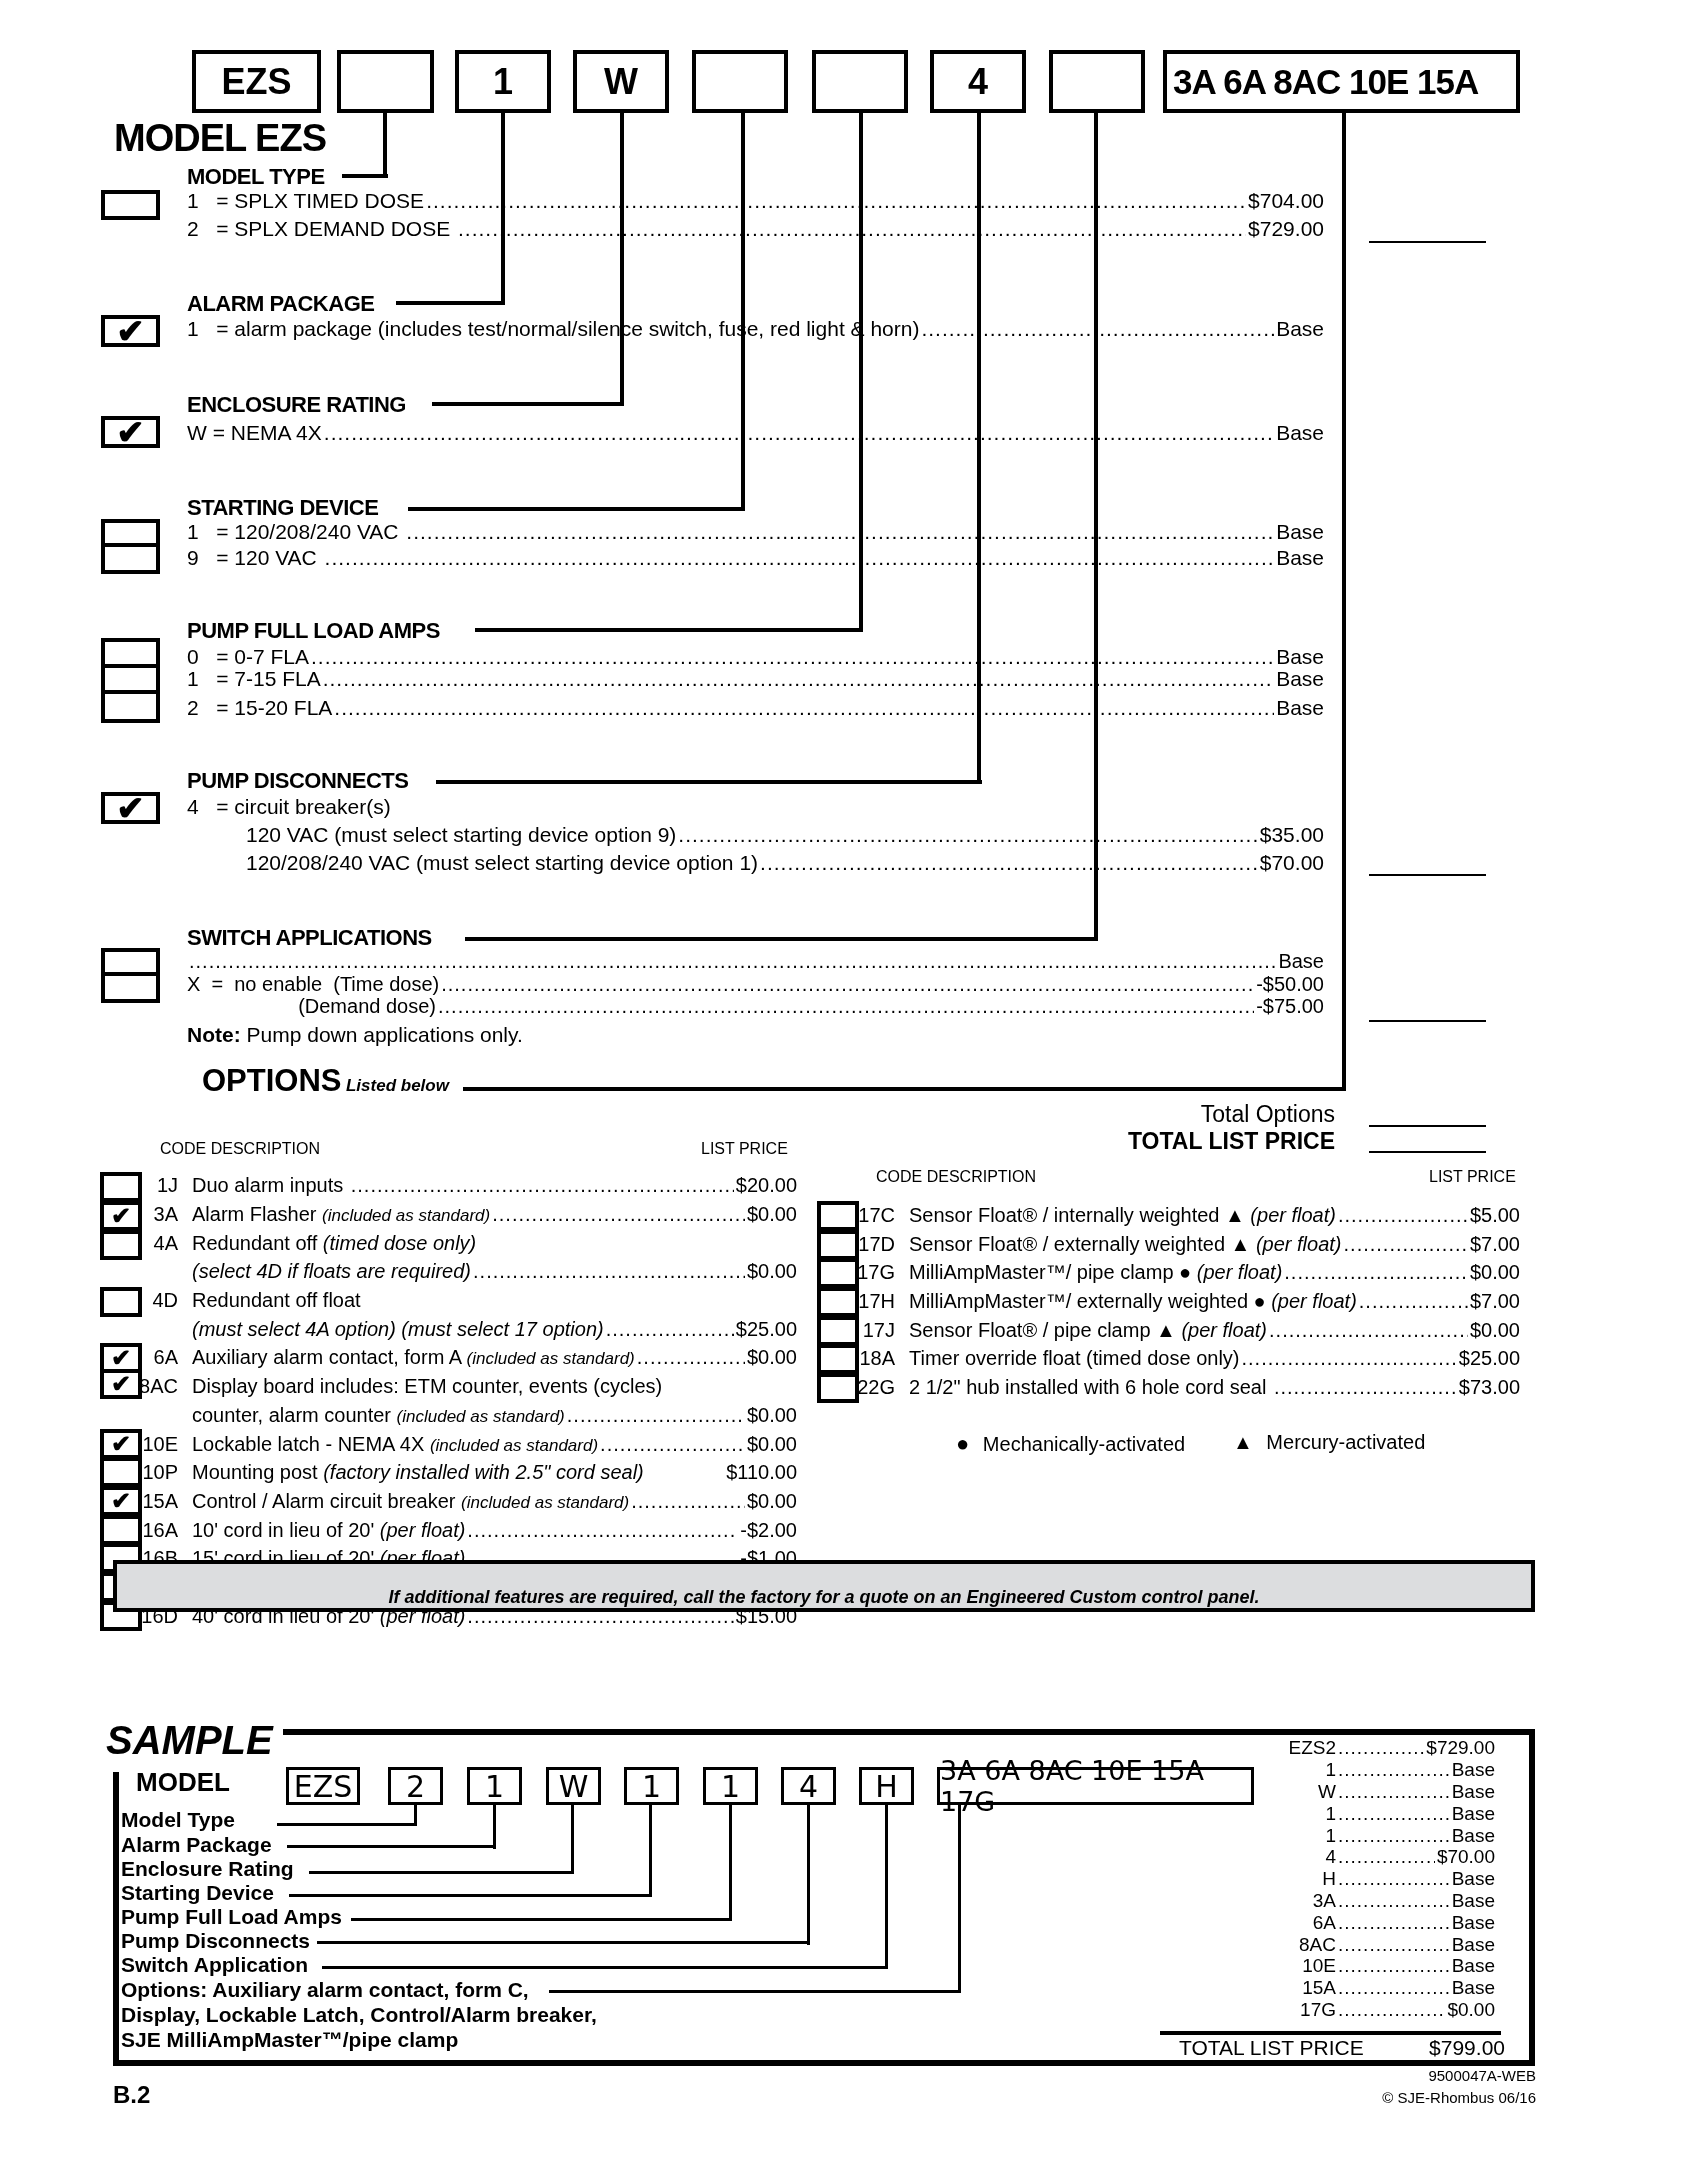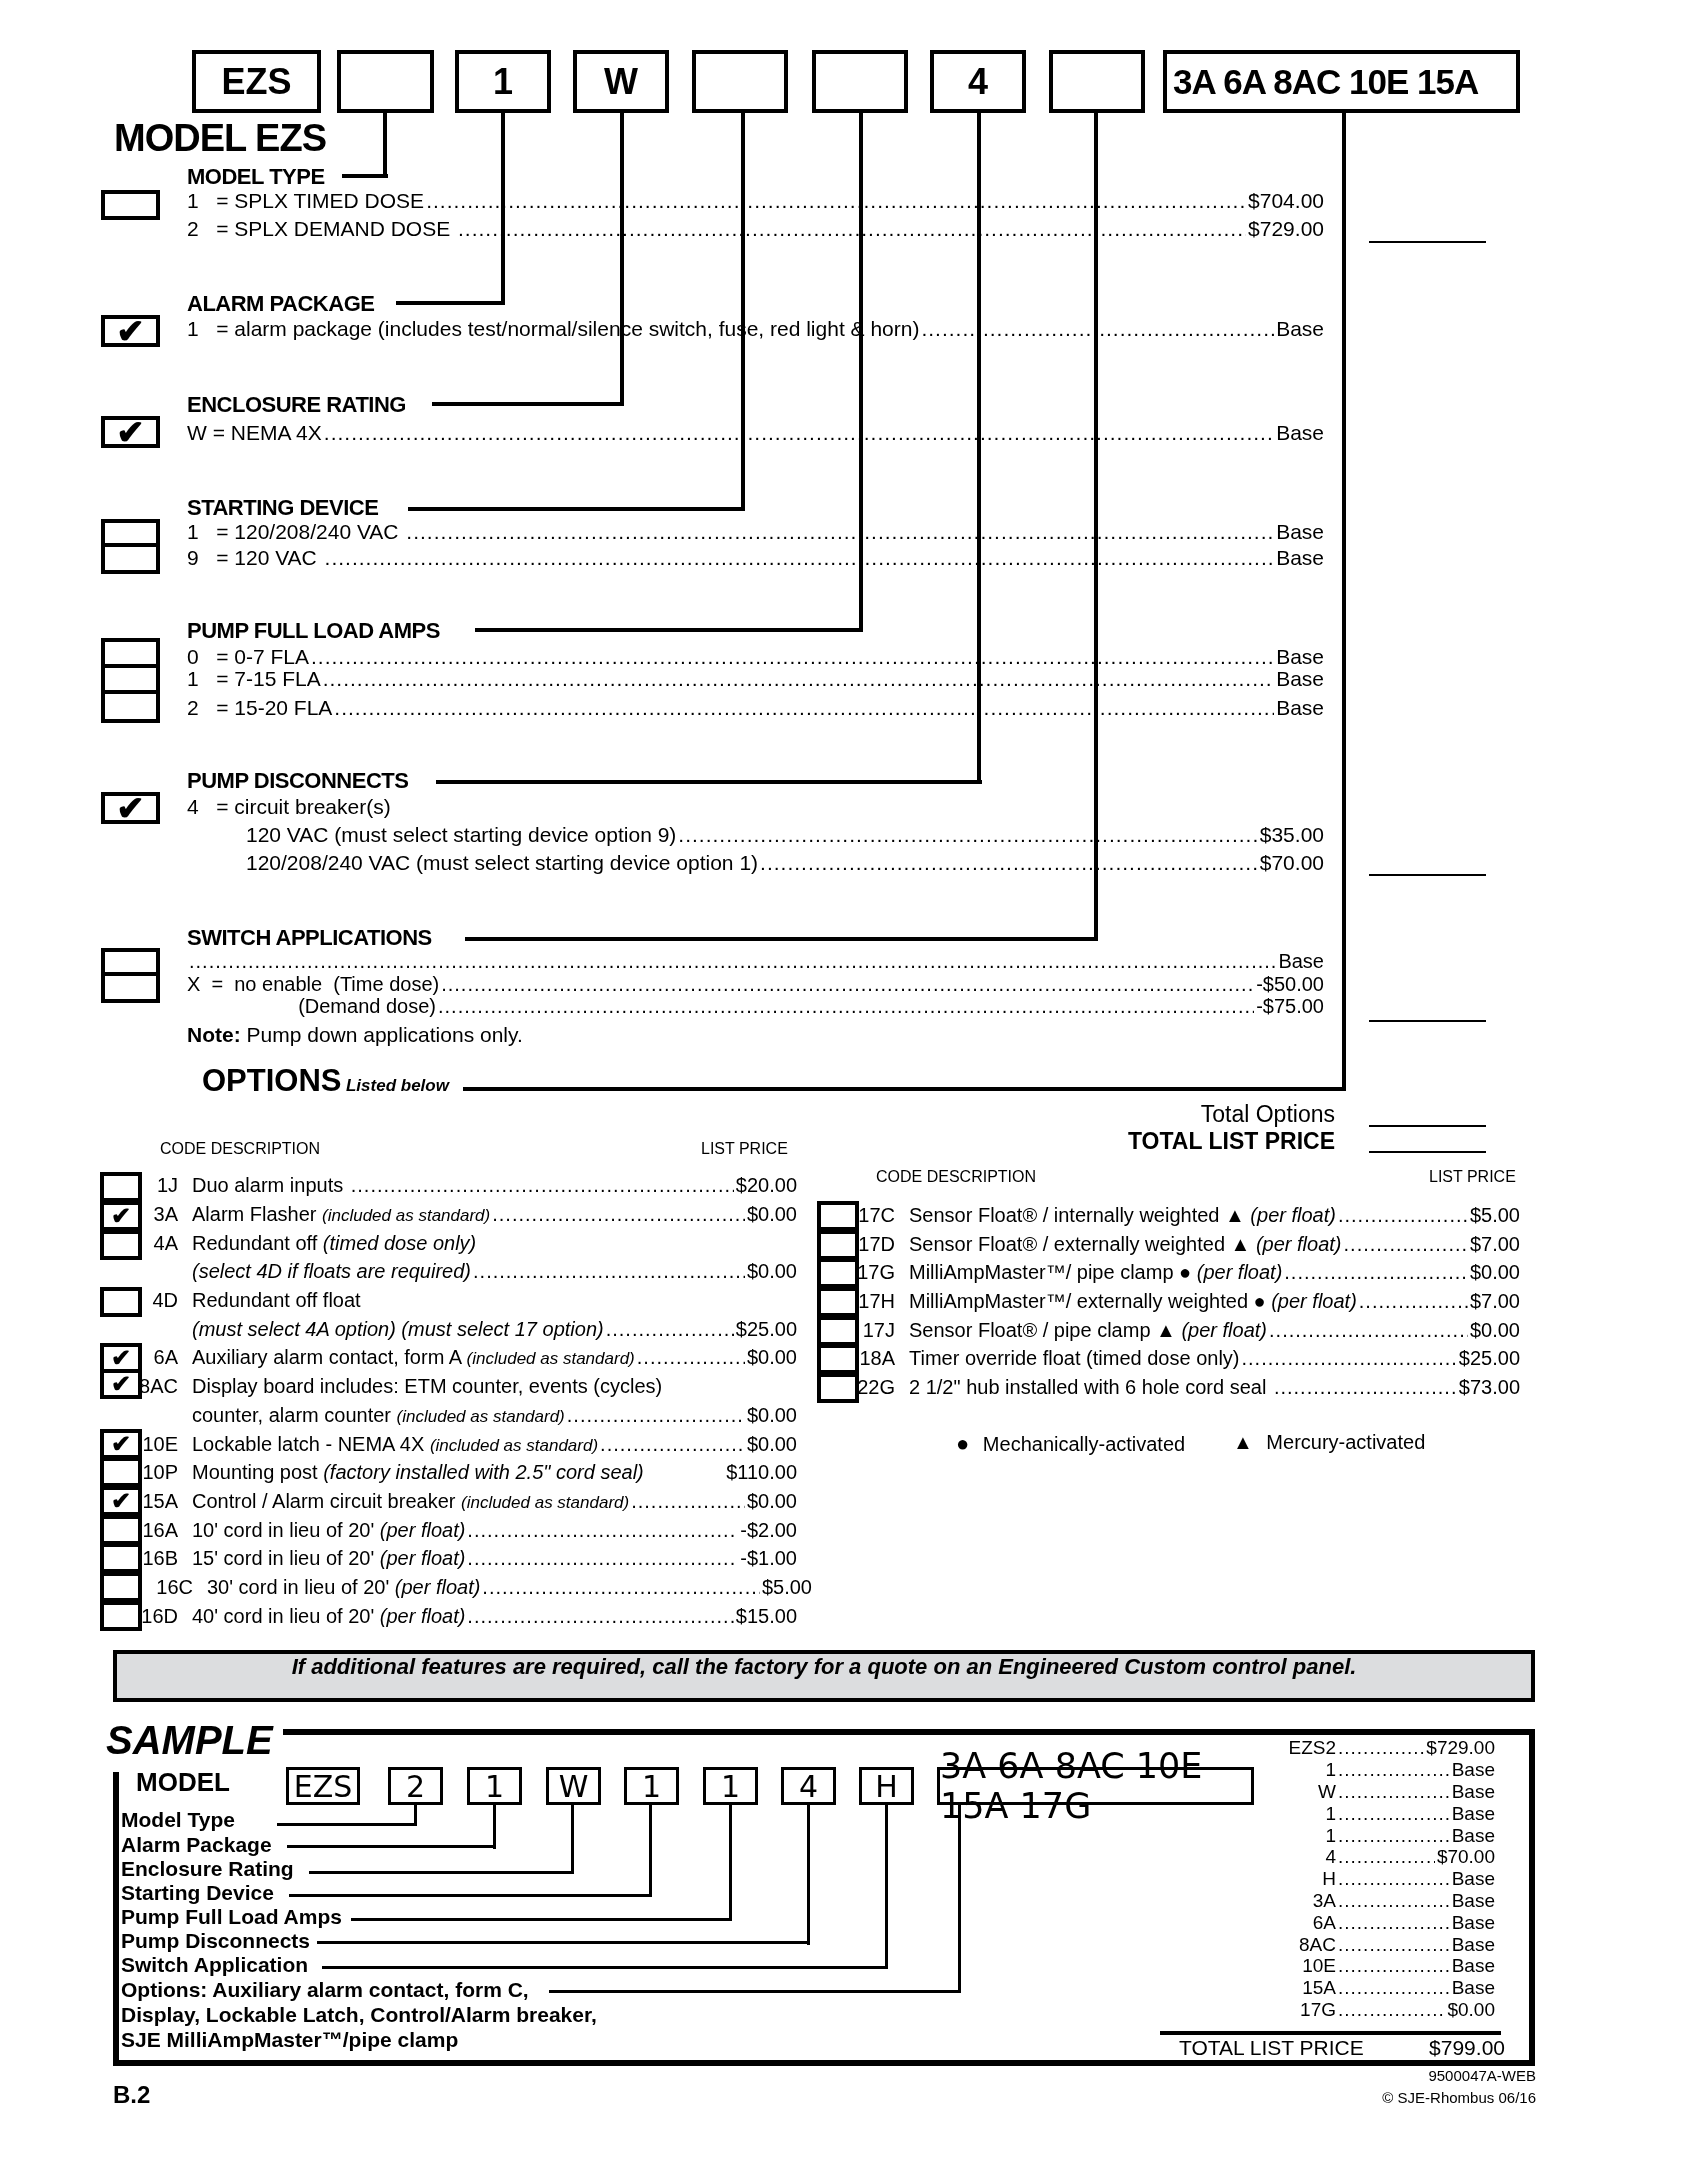--- a/index.html
+++ b/index.html
@@ -431,21 +431,21 @@
   <div class="abs" style="left:941px;top:1431px;font-size:20px;white-space:nowrap;">
     <span style="font-size:22px;">●</span>
     <span style="margin-left:8px;">Mechanically-activated</span>
   </div>
   <div class="abs" style="left:1218px;top:1431px;font-size:20px;white-space:nowrap;">
     <span style="font-size:20px;">▲</span>
     <span style="margin-left:8px;">Mercury-activated</span>
   </div>
 </div>
 
-<div class="abs" style="left:98px;top:1650px;width:1422px;height:52px;background:#dcdddf;border:4px solid #000;display:flex;align-items:flex-start;justify-content:center;font-size:22px;font-weight:bold;font-style:italic;">
+<div class="abs" style="left:98px;top:1560px;width:1422px;height:52px;background:#dcdddf;border:4px solid #000;display:flex;align-items:flex-end;justify-content:center;font-size:18px;font-weight:bold;font-style:italic;">
     <span>If additional features are required, call the factory for a quote on an Engineered Custom control panel.</span>
   </div>
 
 <div class="abs" style="left:98px;top:1729px;width:1422px;height:337px;border:6px solid #000;border-left:6px solid #000;"></div>
 <div class="abs" style="left:91px;top:1718px;background:#fff;padding-right:10px;font-size:40px;font-weight:bold;font-style:italic;height:54px;">SAMPLE</div>
 <div class="abs" style="left:121px;top:1767px;font-size:26px;font-weight:bold;">MODEL</div>
 
 <div class="sbox" style="left:286px;width:74px;">
     <span>EZS</span>
   </div>
@@ -463,21 +463,21 @@
   </div>
 <div class="sbox" style="left:703px;width:55px;">
     <span>1</span>
   </div>
 <div class="sbox" style="left:781px;width:55px;">
     <span>4</span>
   </div>
 <div class="sbox" style="left:859px;width:55px;">
     <span>H</span>
   </div>
-<div class="sbox" style="left:937px;width:317px;font-size:35px;">
+<div class="sbox" style="left:937px;width:317px;font-size:27px;">
     <span>3A 6A 8AC 10E 15A 17G</span>
   </div>
 
 <div class="vline" style="left:414px;top:1805px;width:3px;height:20px;"></div>
 <div class="hline" style="left:277px;top:1823px;width:140px;height:3px;"></div>
 <div class="vline" style="left:493px;top:1805px;width:3px;height:44px;"></div>
 <div class="hline" style="left:287px;top:1845px;width:209px;height:3px;"></div>
 <div class="vline" style="left:571px;top:1805px;width:3px;height:69px;"></div>
 <div class="hline" style="left:309px;top:1871px;width:265px;height:3px;"></div>
 <div class="vline" style="left:649px;top:1805px;width:3px;height:92px;"></div>

